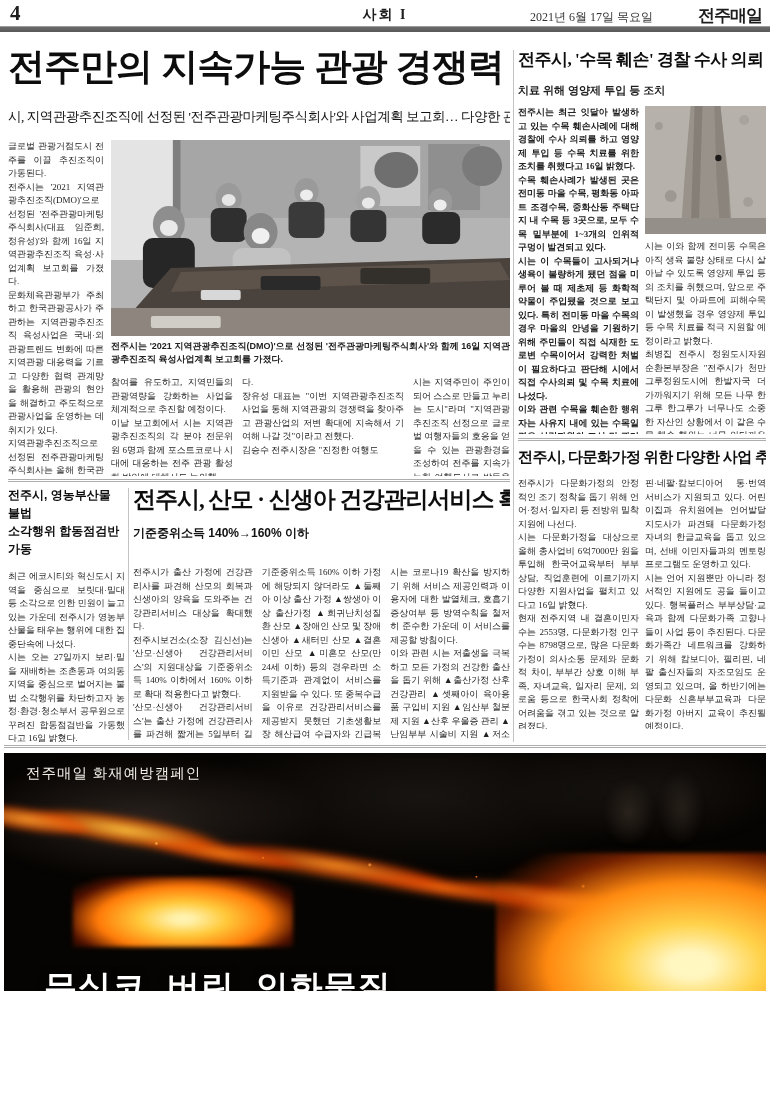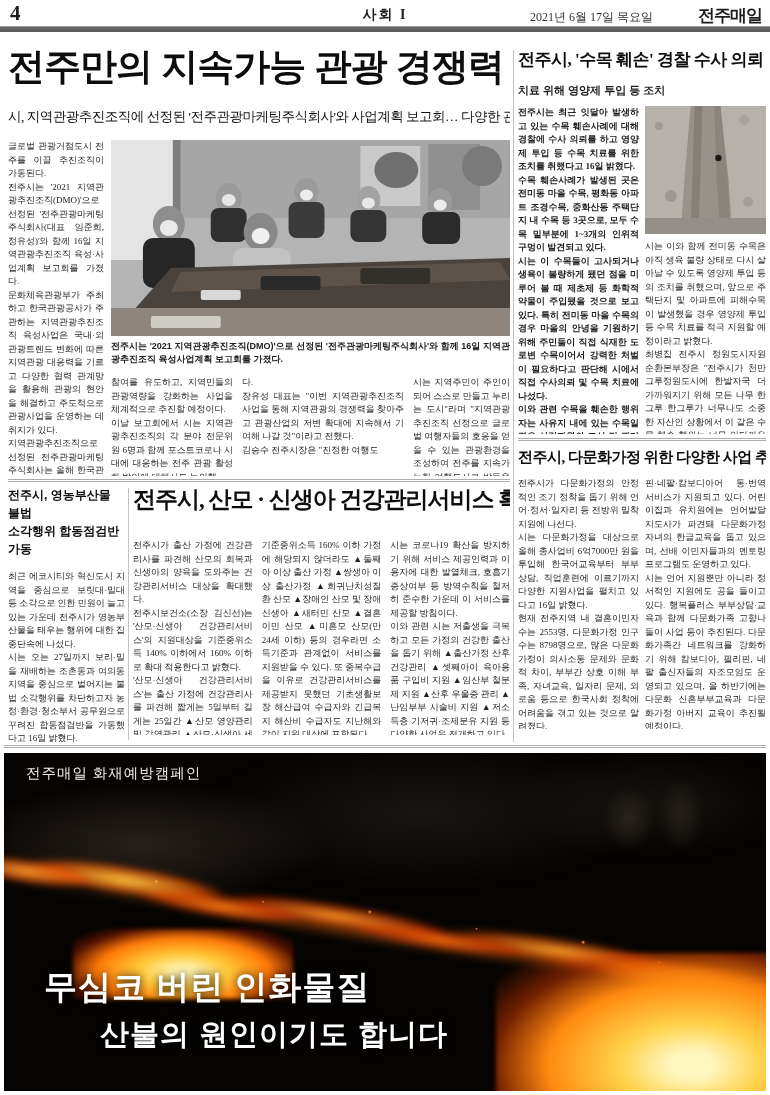--- a/index.html
+++ b/index.html
@@ -56,21 +56,21 @@
   .tree-photo { width:100%; height:128px; background:#b3afa8; flex:none; overflow:hidden; }
   .tree-photo svg { display:block; width:100%; height:100%; }
   .tree-colR .body-txt { margin-top:6px; flex:1; }
 
   .multi-art { position:absolute; left:518px; top:448px; width:248px; height:294px; overflow:hidden; }
   .multi-headline { font-size:15px; font-weight:bold; letter-spacing:-0.5px; white-space:nowrap; overflow:hidden; color:#0d0d0d; }
   .multi-cols { display:flex; gap:6px; margin-top:10px; height:252px; overflow:hidden; }
   .multi-cols > div { flex:1; }
 
   
-  .fire { position:absolute; left:4px; top:753px; width:762px; height:338px; background:#060402; overflow:hidden;text-align:right; }
+  .fire { position:absolute; left:4px; top:753px; width:762px; height:238px; background:#060402; overflow:hidden;text-align:right; }
   .fire-smoke { position:absolute; left:0; top:0; width:100%; height:60%;
     background:
       radial-gradient(ellipse 260px 90px at 18% 45%, rgba(120,100,90,.30), transparent 70%),
       radial-gradient(ellipse 320px 110px at 55% 30%, rgba(90,80,75,.22), transparent 70%),
       radial-gradient(ellipse 200px 80px at 85% 25%, rgba(70,60,55,.25), transparent 70%);
     filter:blur(4px); }
   .fire-band { position:absolute; left:-4%; top:30%; width:108%; height:40%; transform:rotate(9deg);
     background:
       radial-gradient(ellipse 90px 16px at 6% 55%, #ff9a2a, rgba(255,80,0,.5) 60%, transparent 75%),
       radial-gradient(ellipse 140px 20px at 18% 50%, #ffc23d, rgba(255,90,0,.6) 55%, transparent 75%),
@@ -95,21 +95,21 @@
       radial-gradient(circle 2px at 62% 52%, #ff7d1e, transparent 70%),
       radial-gradient(circle 3px at 76% 56%, #ffae44, transparent 70%),
       radial-gradient(circle 2px at 86% 62%, #ff9a33, transparent 70%); }
   .fire-trees { position:absolute; right:6%; top:6%; width:130px; height:90px;
     background:
       radial-gradient(ellipse 34px 44px at 30% 50%, rgba(45,38,30,.9), transparent 75%),
       radial-gradient(ellipse 30px 50px at 70% 45%, rgba(40,34,27,.9), transparent 75%);
     filter:blur(2px); }
   .fire-label { position:absolute; left:22px; top:11px; color:#f3efe8; font-size:14.5px; letter-spacing:1px; }
   .fire-line1 { position:absolute; left:40px; top:212px; color:#ffffff; font-size:33px; font-weight:900;
-    font-family:Liberation Sans, sans-serif; letter-spacing:1px; text-shadow:0 0 8px rgba(0,0,0,.9); }
+    font-family:Liberation Mono, monospace; letter-spacing:1px; text-shadow:0 0 8px rgba(0,0,0,.9); }
   .fire-line2 { position:absolute; left:96px; top:262px; color:#ffffff; font-size:29px; font-weight:900;
     font-family:"Liberation Sans",sans-serif; letter-spacing:1px; text-shadow:0 0 8px rgba(0,0,0,.9); }
 </style>
 </head>
 <body>
 
 <div class="page">
 
   <div class="hdr-pagenum">4</div>
   <div class="hdr-section">사회 I</div>
@@ -192,20 +192,21 @@
     <div class="burn-headline">전주시, 영농부산물 불법
 소각행위 합동점검반 가동</div>
     <div class="burn-body body-txt">최근 에코시티와 혁신도시 지역을 중심으로 보릿대·밀대 등 소각으로 인한 민원이 늘고 있는 가운데 전주시가 영농부산물을 태우는 행위에 대한 집중단속에 나섰다.
 시는 오는 27일까지 보리·밀을 재배하는 조촌동과 여의동 지역을 중심으로 벌어지는 불법 소각행위를 차단하고자 농정·환경·청소부서 공무원으로 꾸려진 합동점검반을 가동했다고 16일 밝혔다.
 합동점검반은 보리·밀을 수확한 직후 행해지는 보릿대와 밀대의 소각 행위에 대해 현장 계도 및 단속 활동을 벌이기로 했다. 점검 결과 지정 장소 외에 영농부산물을 버리거나 매립하는 경우, 또 소각하는 경우가 발견될 시에는 폐기물관리법에 따라 100만 원 이하의 과태료를 부과기로 했다.
 /김운상기자</div>
   </div>
 
   <div class="health-art">
     <div class="health-headline">전주시, 산모 · 신생아 건강관리서비스 확대</div>
+    <div class="health-sub">기준중위소득 140%→160% 이하</div>
     <div class="health-cols">
       <div class="body-txt">전주시가 출산 가정에 건강관리사를 파견해 산모의 회복과 신생아의 양육을 도와주는 건강관리서비스 대상을 확대했다.
 전주시보건소(소장 김신선)는 '산모·신생아 건강관리서비스'의 지원대상을 기준중위소득 140% 이하에서 160% 이하로 확대 적용한다고 밝혔다.
 '산모·신생아 건강관리서비스'는 출산 가정에 건강관리사를 파견해 짧게는 5일부터 길게는 25일간 ▲산모 영양관리 및 감염관리 ▲산모·신생아 세탁물 관리 및 청소 ▲신생아 목욕 ▲수유 등을 지원해주는 사업으로, 대상 기준이 지난해 기준중위소득 120% 이하에서 140% 이하로 한 차례 확대된 데 이어 다시 160% 이하까지 늘어났다.</div>
       <div class="body-txt">기준중위소득 160% 이하 가정에 해당되지 않더라도 ▲둘째아 이상 출산 가정 ▲쌍생아 이상 출산가정 ▲희귀난치성질환 산모 ▲장애인 산모 및 장애 신생아 ▲새터민 산모 ▲결혼이민 산모 ▲미혼모 산모(만 24세 이하) 등의 경우라면 소득기준과 관계없이 서비스를 지원받을 수 있다. 또 중복수급을 이유로 건강관리서비스를 제공받지 못했던 기초생활보장 해산급여 수급자와 긴급복지 해산비 수급자도 지난해와 같이 지원 대상에 포함된다.
 지원을 희망하는 가정은 출산예정일 40일 전부터 출산 후 30일 이내에 건강보험증과 건강보험납부확인서, 산모수첩, 의사소견서, 진단서 등 출산예정일 증빙서류와 산모 신분증 등을 지참해 전주시보건소로 방문 신청하면 된다. 또 복지로 홈페이지(bokjiro.go.kr)를 통해서도 신청 가능하다.</div>
       <div class="body-txt">시는 코로나19 확산을 방지하기 위해 서비스 제공인력과 이용자에 대한 발열체크, 호흡기 증상여부 등 방역수칙을 철저히 준수한 가운데 이 서비스를 제공할 방침이다.
 이와 관련 시는 저출생을 극복하고 모든 가정의 건강한 출산을 돕기 위해 ▲출산가정 산후 건강관리 ▲셋째아이 육아용품 구입비 지원 ▲임산부 철분제 지원 ▲산후 우울증 관리 ▲난임부부 시술비 지원 ▲저소득층 기저귀·조제분유 지원 등 다양한 사업을 전개하고 있다.
 전주시보건소 관계자는 "산모의 산후 회복과 신생아의 양육을 지원할 수 있는 이번 사업을 만족도 높게 진행할 수 있도록 노력할 것"이라며 "출산장려 분위기 확산을 위해 아이 낳고 기르기 좋은 전주 만들기에 최선을 다할 것"이라고 말했다.  /김운상 기자</div>
     </div>

